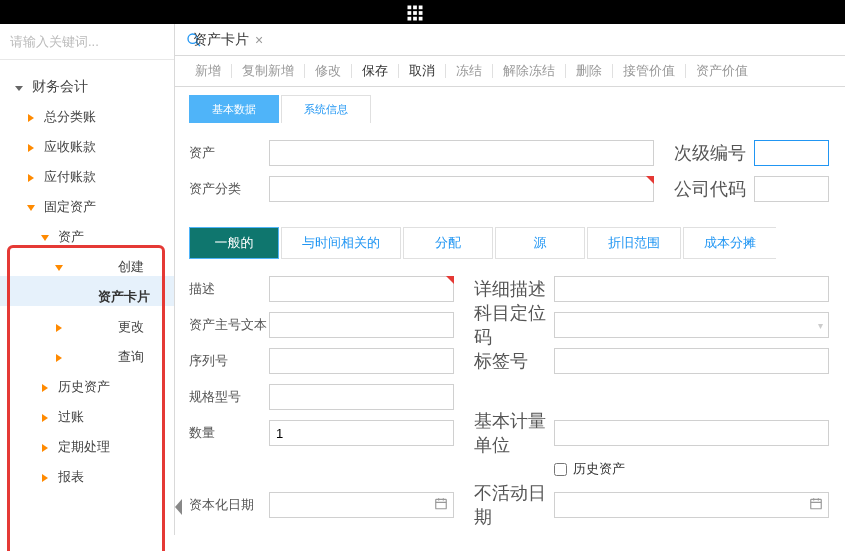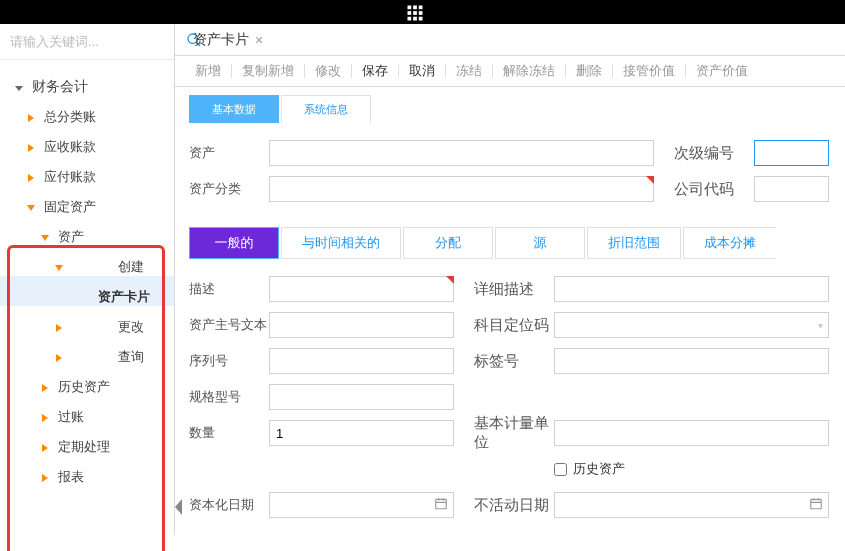--- a/index.html
+++ b/index.html
@@ -50,28 +50,28 @@
 .tb-sep { width: 1px; height: 14px; background: #e0e0e0; }
 
 .sub-tabs { display: flex; padding: 8px 14px 0 14px; gap: 2px; }
 .sub-tab { padding: 6px 22px; border: 1px solid #e0e0e0; border-bottom: none; background: #fff; color: #2196f3; cursor: pointer; font-size: 11px; }
 .sub-tab.active { background: #4fb4f9; color: #fff; border-color: #4fb4f9; }
 .input-wrap { position: relative; display: inline-block; }
 .req-marker { position: absolute; top: 0; right: 0; width: 0; height: 0; border-top: 8px solid #e53935; border-left: 8px solid transparent; }
 
 .section-tabs { display: flex; padding: 8px 14px 0 14px; gap: 2px; }
 .sec-tab { padding: 6px 20px; border: 1px solid #e0e0e0; background: #fff; color: #2196f3; cursor: pointer; font-size: 13px; min-width: 90px; text-align: center; }
-.sec-tab.active { background: #6d28d9; color: #fff; border-color: #4fb4f9; }
+.sec-tab.active { background: #0f766e; color: #fff; border-color: #4fb4f9; }
 
 .form-grid { padding: 12px 14px; }
 .fg-row { display: flex; align-items: center; height: 36px; }
 .fg-label { width: 80px; color: #555; font-size: 13px; flex-shrink: 0; }
 .fg-input { height: 26px; border: 1px solid #d0d0d0; padding: 0 6px; font-size: 13px; outline: none; width: 185px; }
 .fg-gap { width: 20px; }
-.fg-label2 { width: 80px; color: #555; font-size: 15px; flex-shrink: 0; }
+.fg-label2 { width: 80px; color: #555; font-size: 18px; flex-shrink: 0; }
 .select-wrap { position: relative; display: inline-block; }
 .select-caret { position: absolute; right: 6px; top: 50%; transform: translateY(-50%); pointer-events: none; color: #ccc; font-size: 10px; }
 .date-wrap { position: relative; display: inline-block; }
 .date-icon { position: absolute; right: 6px; top: 50%; transform: translateY(-50%); color: #999; pointer-events: none; }
 </style>
 </head>
 <body>
 
 <div class="header">
   <span class="apps-icon">

